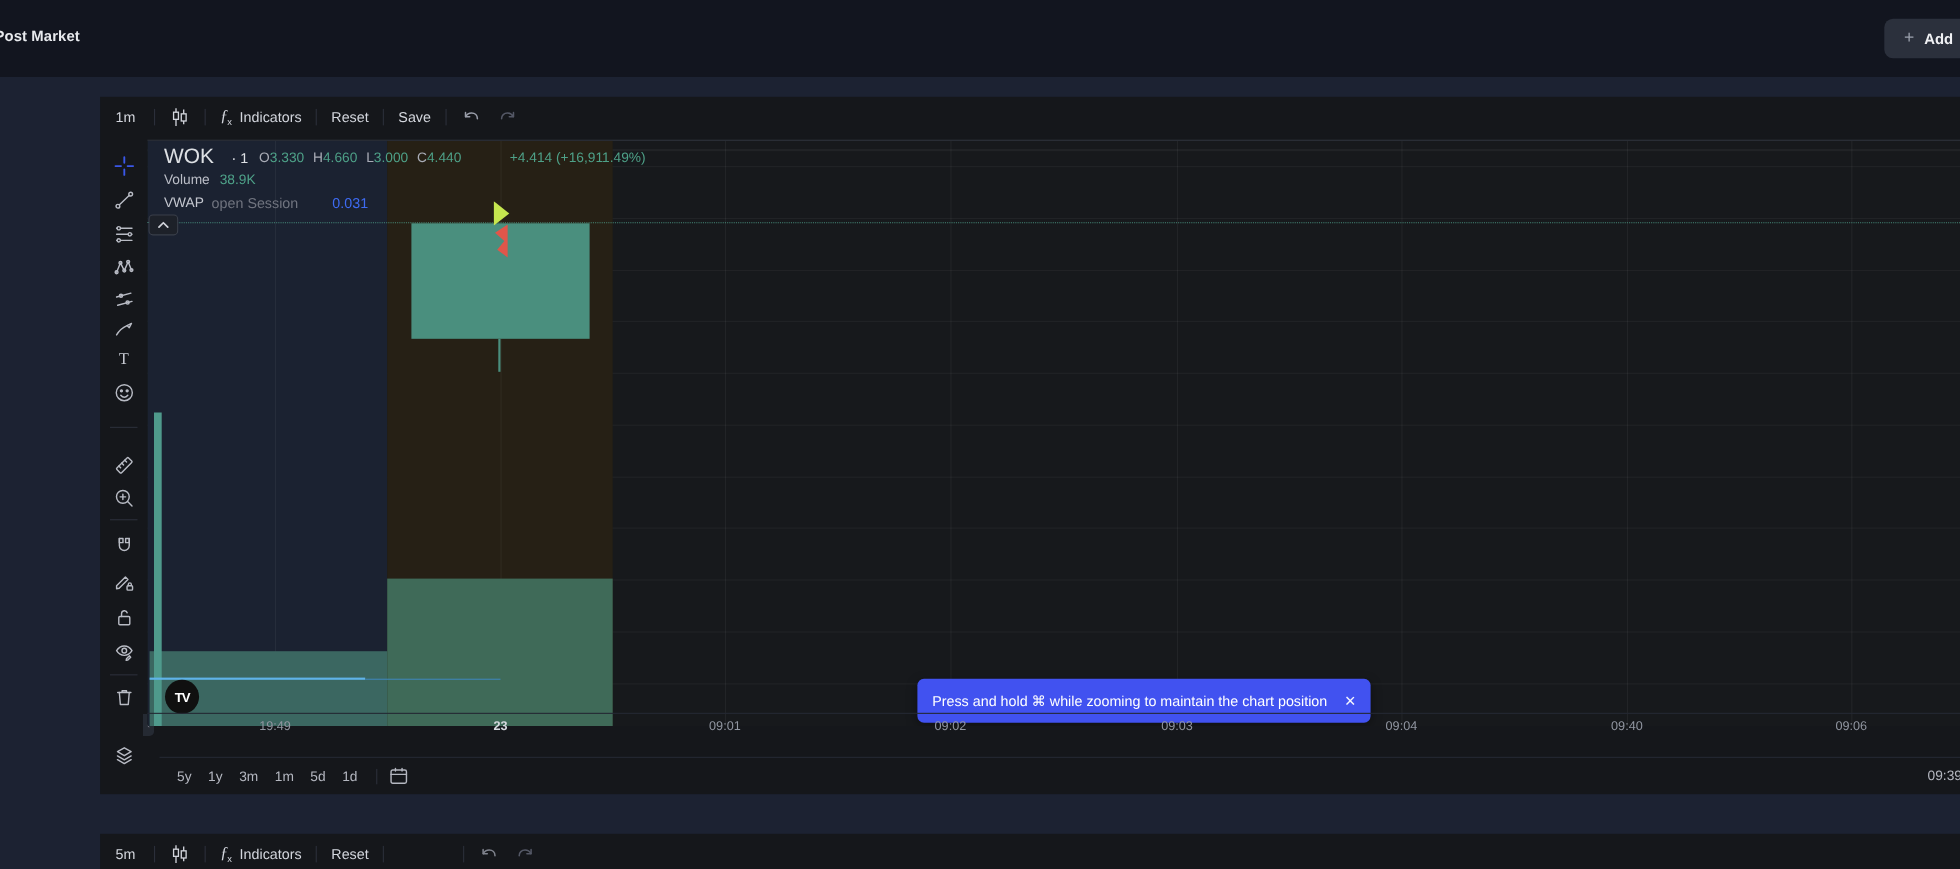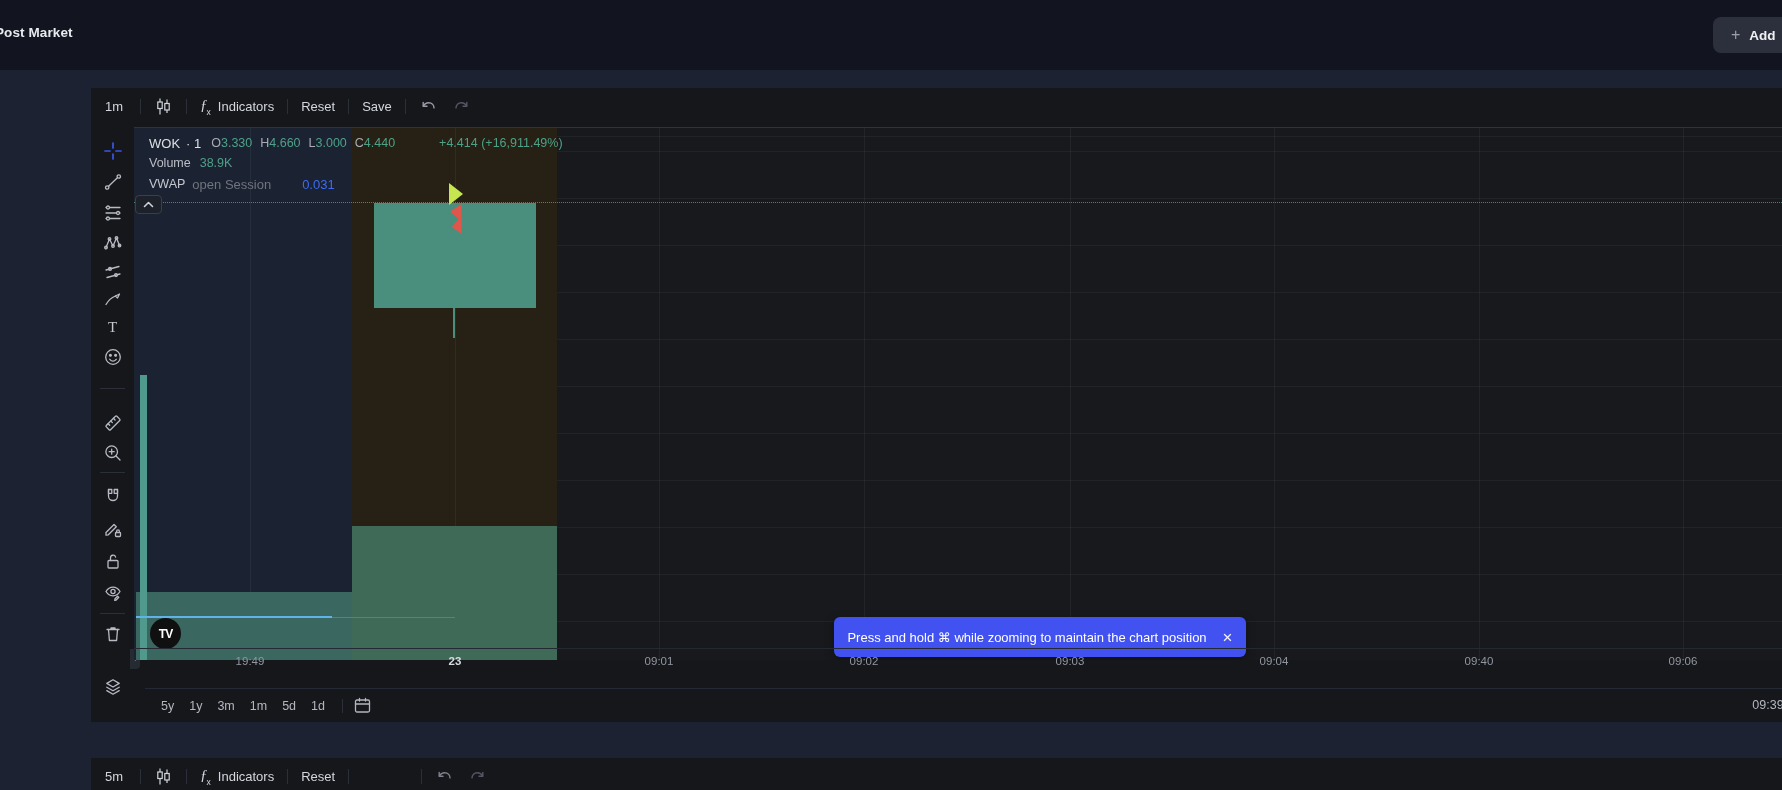--- a/index.html
+++ b/index.html
@@ -55,21 +55,21 @@
   .candle-body { position:absolute; left:240px; top:75px; width:162px; height:105px; background:#4a8f7e; }
   .candle-wick { position:absolute; left:319px; top:180px; width:2px; height:30px; background:#4a8f7e; }
   .vwap-line-bright { position:absolute; left:2px; top:488px; width:196px; height:2px; background:#5fb3e8; }
   .vwap-line-dim { position:absolute; left:198px; top:489px; width:123px; height:1px; background:#3f84b5; }
 
   .marker { position:absolute; }
 
   
   .legend { position:absolute; left:15px; top:5px; }
   .leg-row { display:flex; align-items:center; height:20px; white-space:nowrap; }
-  .sym { color:#dde0e4; font-size:13px; font-weight:500; margin-right:6px; }
+  .sym { color:#dde0e4; font-size:19px; font-weight:500; margin-right:16px; }
   .sym-int { color:#dde0e4; font-size:13px; margin-right:10px; }
   .ohlc-l { color:#a9acb6; font-size:12.5px; }
   .ohlc-v { color:#4ea188; font-size:12.5px; margin-right:8px; }
   .chg { color:#4ea188; font-size:12.5px;margin-left:36px; }
   .vol-l { color:#bbbec7; font-size:12.5px; margin-right:9px; }
   .vol-v { color:#4ea188; font-size:12.5px; }
   .vwap-l { color:#c5c8d0; font-size:12.5px; margin-right:7px; }
   .vwap-s { color:#70747f; font-size:13px; margin-right:9px; }
   .vwap-v { color:#3e6bf2; font-size:13px;margin-left:22px; }
   .leg-collapse { position:absolute; left:1px; top:67px; width:27px; height:19px; background:#1d2129; border:1px solid #3a3f4a; border-radius:4px; display:flex; align-items:center; justify-content:center; cursor:pointer; }

